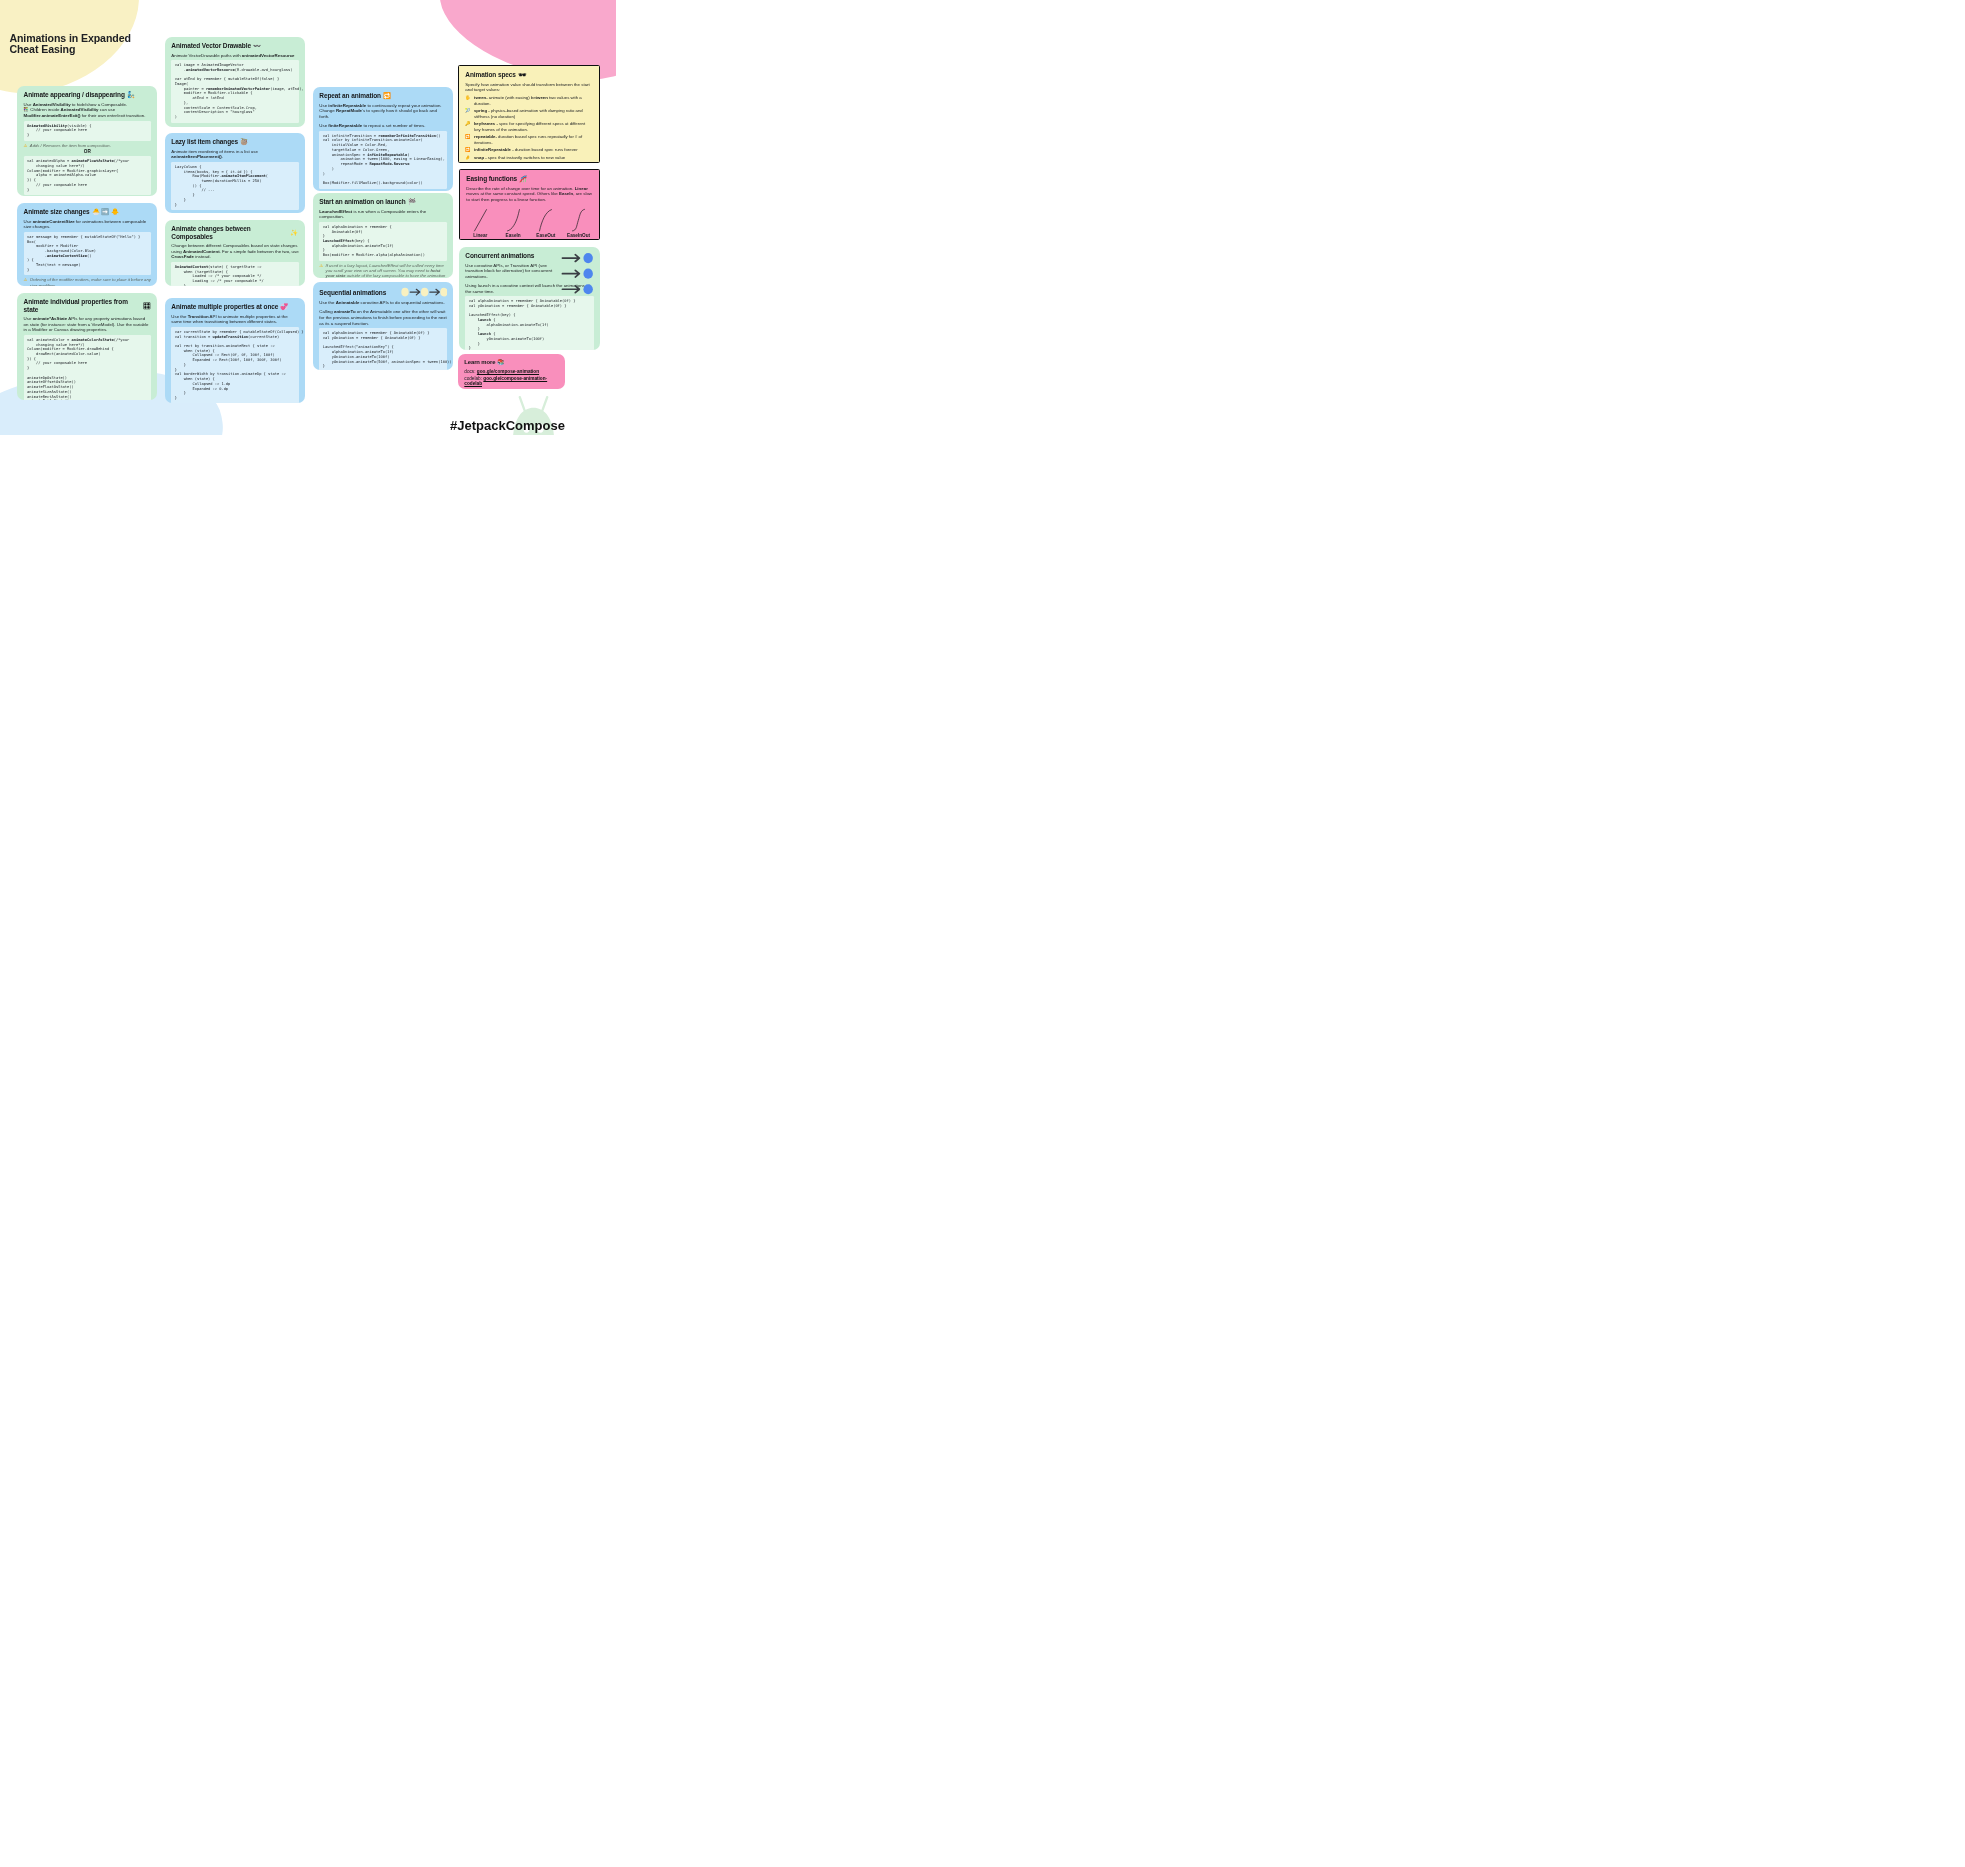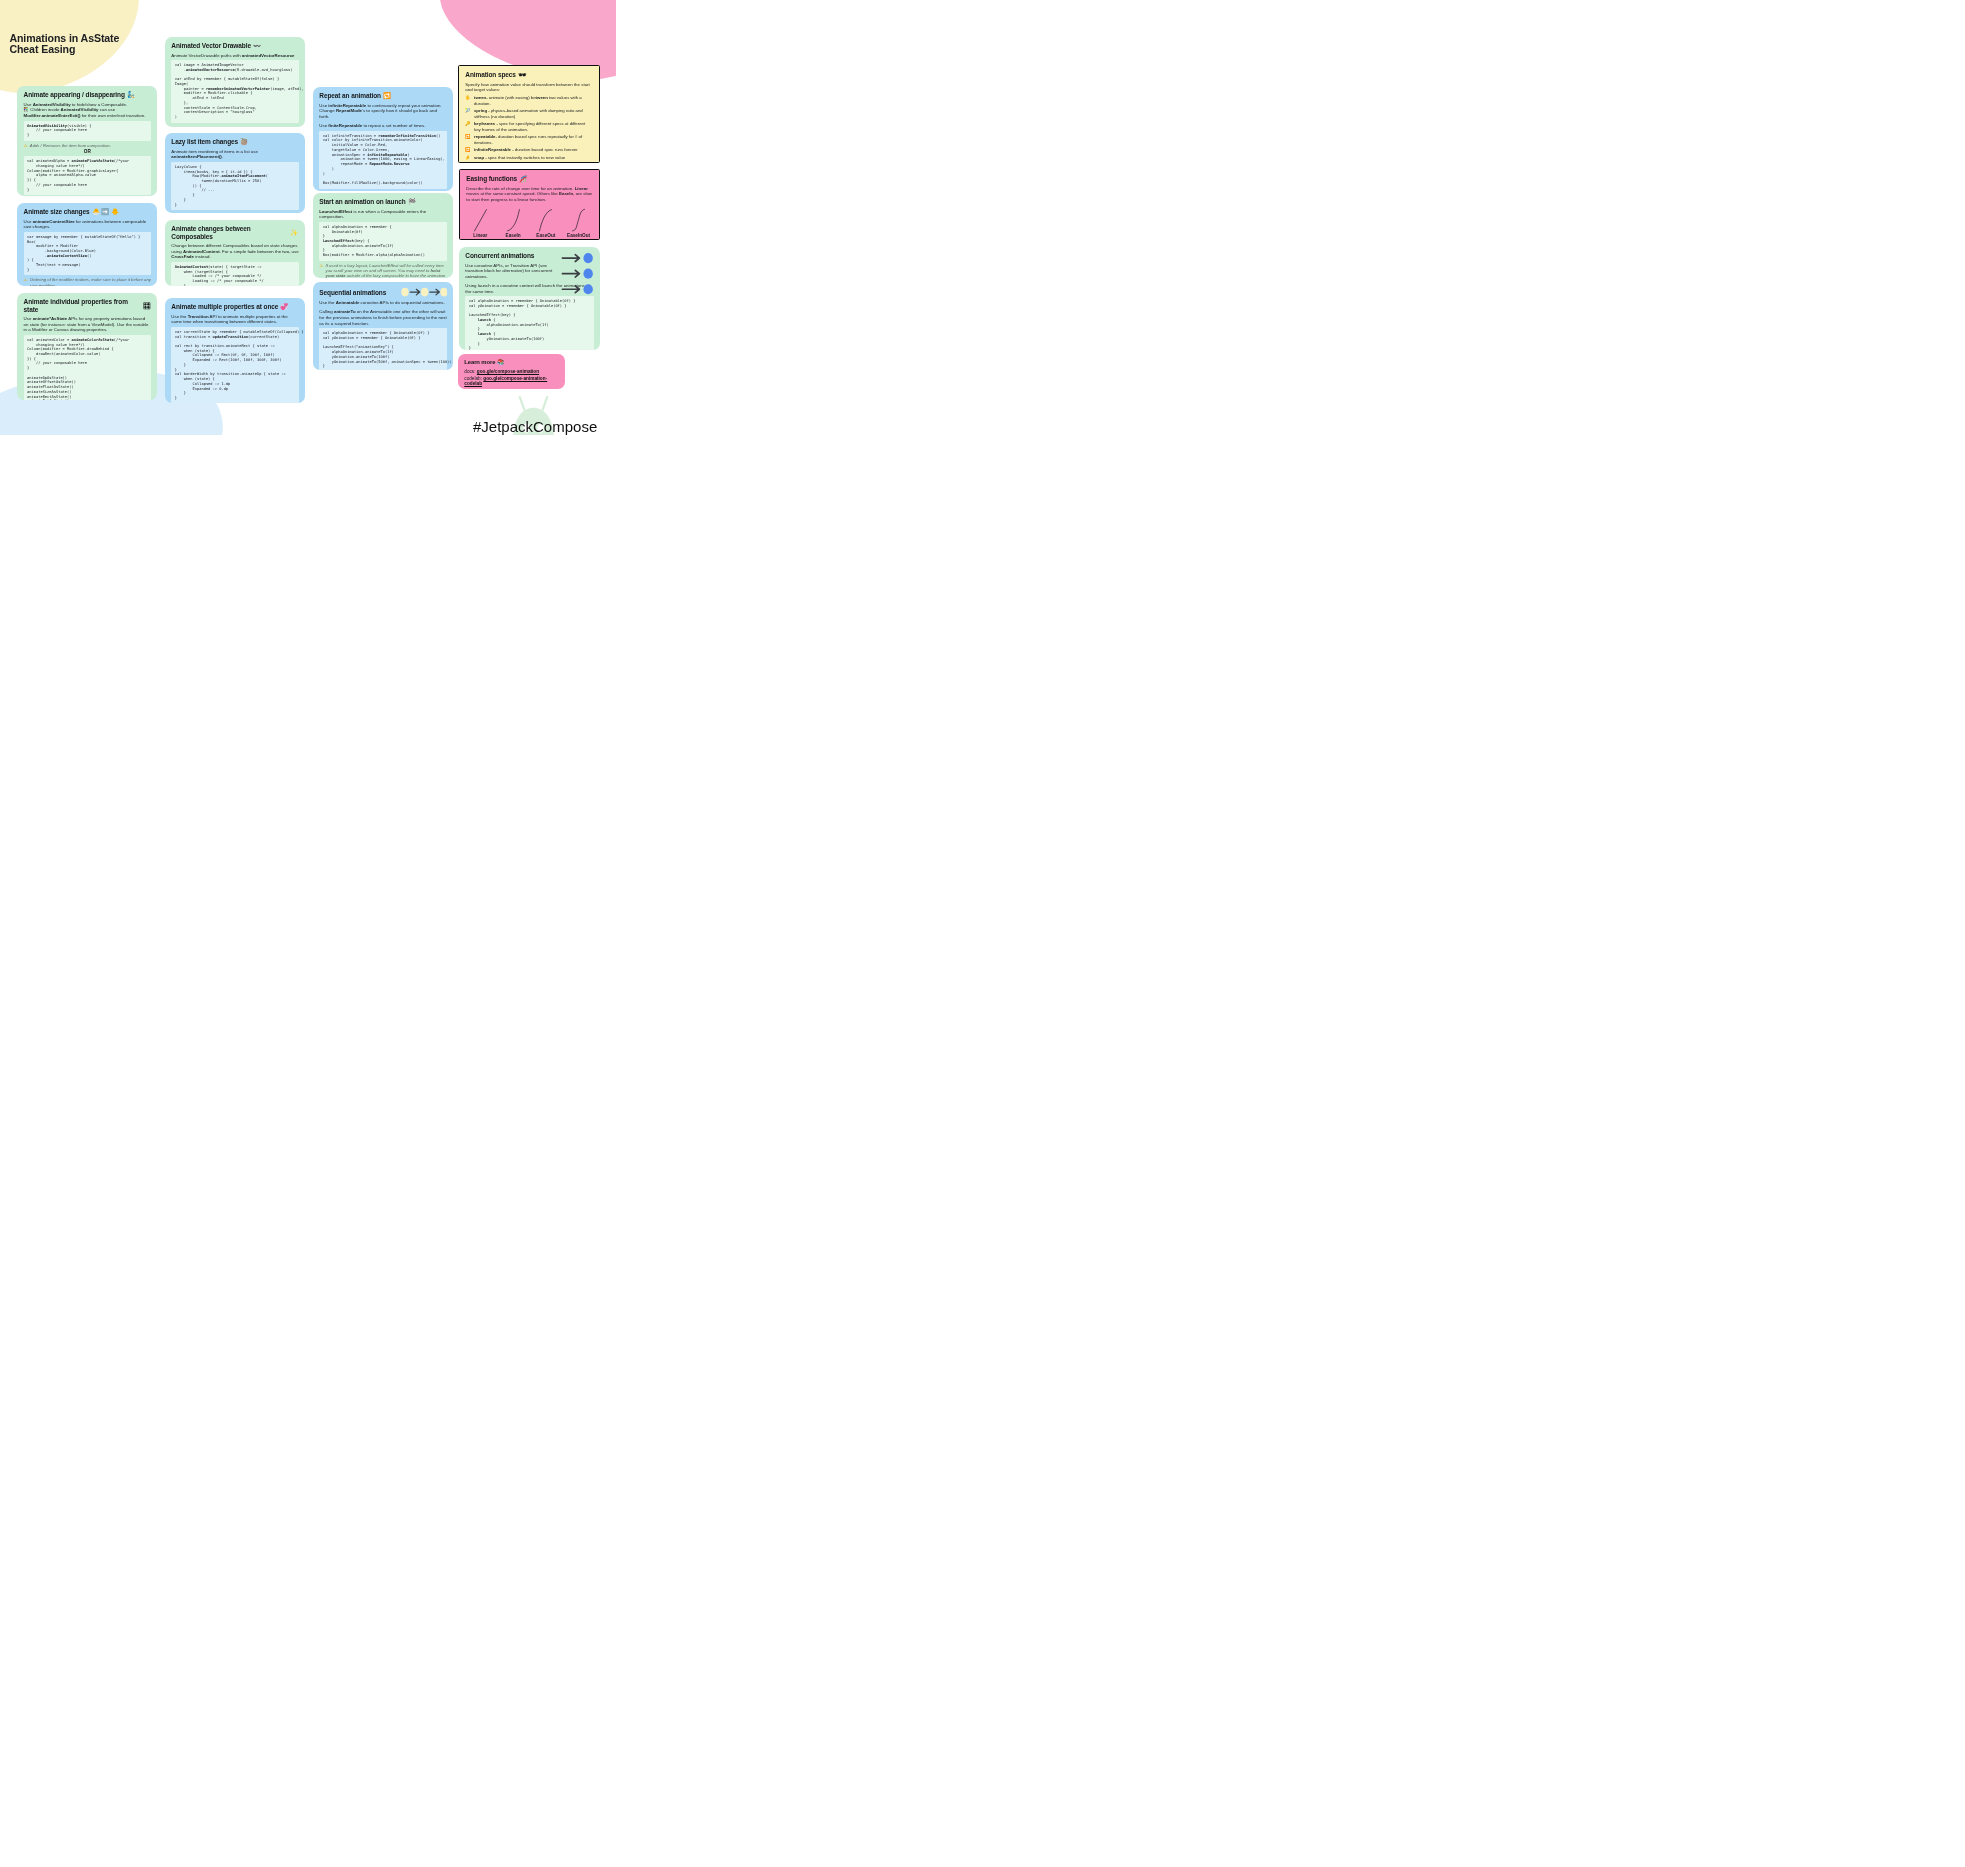--- a/index.html
+++ b/index.html
@@ -10,21 +10,21 @@
   .blob{position:absolute;z-index:0;}
   #blob-yellow{left:-59px;top:-67px;width:200px;height:157px;background:#f9f1c4;
     border-radius:48% 52% 56% 44% / 52% 46% 54% 48%;transform:rotate(-12deg);}
   #blob-pink{right:-51px;top:-59px;width:228px;height:134px;background:#f9a8cc;
     border-radius:52% 48% 44% 56% / 55% 45% 52% 48%;transform:rotate(12deg);}
   #blob-blue{left:-67px;bottom:-79px;width:291px;height:141px;background:#d9edfb;
     border-radius:50% 50% 48% 52% / 52% 48% 50% 50%;transform:rotate(-9deg);}
 
   #page-title{position:absolute;z-index:2;left:9.4px;top:26px;font-size:10.6px;line-height:1.07;
     font-weight:800;letter-spacing:-0.1px;color:#202124;}
-  #hashtag{position:absolute;z-index:2;left:473px;top:418px;font-size:15px;font-weight:400;color:#111;}
+  #hashtag{position:absolute;z-index:2;left:450px;top:418px;font-size:13px;font-weight:700;color:#111;}
   #android{position:absolute;z-index:1;left:504px;top:396px;}
 
   .card{position:absolute;z-index:1;box-sizing:border-box;border-radius:7px;padding:4.7px 6.3px;overflow:hidden;}
   .card-green{background:#c8edd5;}
   .card-blue{background:#acdaf6;}
   .card-yellow{background:#f9f1b9;border:0.8px solid #0e0f10;border-radius:1.6px;}
   .card-pink{background:#f98fbc;border:0.8px solid #0e0f10;border-radius:1.6px;}
   .card-pink-soft{background:#f98fbc;}
 
   .card h2{font-size:6.5px;line-height:1.12;font-weight:800;letter-spacing:-0.1px;margin:0.8px 0 2.8px;color:#17181a;
@@ -75,21 +75,21 @@
 </head>
 <body>
 
 <div id="page">
 
   <div class="blob" id="blob-yellow"></div>
   <div class="blob" id="blob-pink"></div>
   <div class="blob" id="blob-blue"></div>
 
   <h1 id="page-title">
-    <span>Animations in AsState</span><br>
+    <span>Animations in Expanded</span><br>
     <span>Cheat Easing</span>
   </h1>
 
   <section class="card card-green" id="card-appearing">
     <h2>
         <span class="ttl">Animate appearing / disappearing</span>
         <span>🧞</span>
       </h2>
     <p>Use <b>AnimatedVisibility</b> to hide/show a Composable.<br>👫 Children inside <b>AnimatedVisibility</b> can use <b>Modifier.animateEnterExit()</b> for their own enter/exit transition.</p>
     <pre class="code"><div class="ln"><b>AnimatedVisibility</b>(visible) {</div><div class="ln">    // your composable here</div><div class="ln">}</div></pre>

